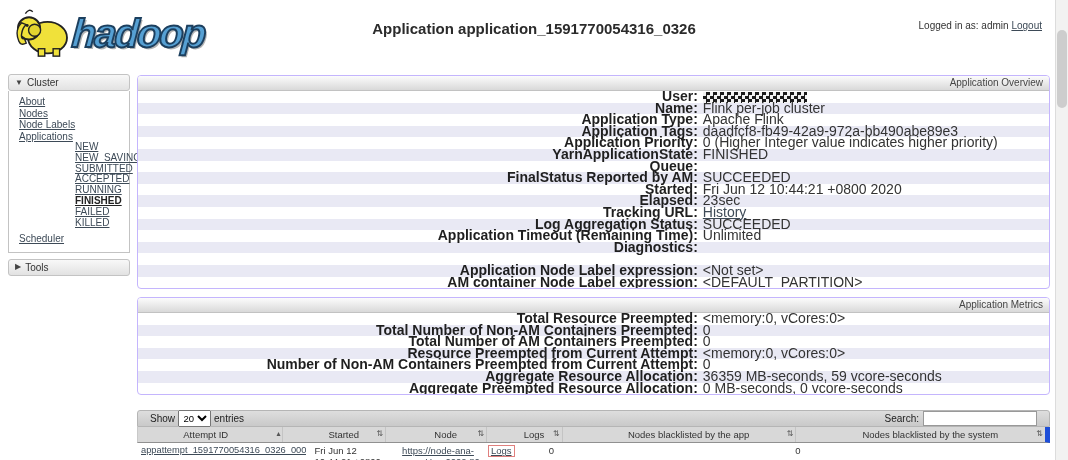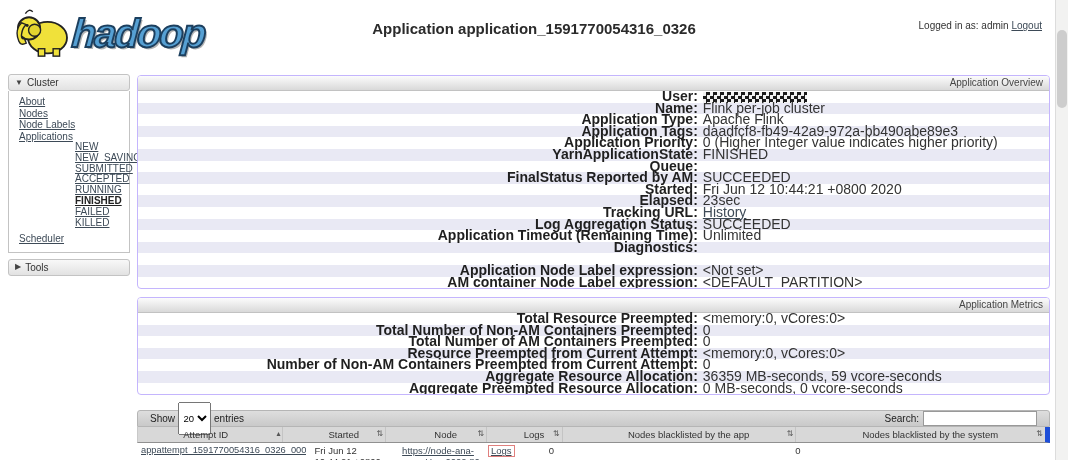--- a/index.html
+++ b/index.html
@@ -53,21 +53,21 @@
   .ann-wide{width:142px;box-sizing:border-box;}
   .redacted{display:inline-block;width:104px;height:11px;vertical-align:middle;background:#222;
     background-image:repeating-conic-gradient(#1b1b1b 0% 25%, #f2f2f2 0% 50%);background-size:7px 7px;}
 
   
   .dt{font-size:9.5px;}
   .dt-toolbar{height:17px;display:flex;justify-content:space-between;align-items:center;
     background:linear-gradient(#dedede,#c9c9c9);border:1px solid #b5b5b5;border-radius:3px 3px 0 0;
     padding:0 12px;box-sizing:border-box;font-size:10px;color:#222;gap:43px;}
   .toolbar-left,.toolbar-right{display:flex;align-items:center;}
-  .show-select{font-size:9.5px;height:33px;margin:16px 3px;text-align:right;}
+  .show-select{font-size:9.5px;height:17px;margin:16px 3px;text-align:right;}
   .search-input{width:112px;height:13px;border:1px solid #999;font-size:10px;margin-left:4px;background:#fff;}
   .dt-header{display:flex;background:#d8d8d8;border-left:1px solid #c9c9c9;border-right:5px solid #1d4ed8;border-bottom:1px solid #909090;gap:28px;}
   .dt-th{position:relative;text-align:center;padding:2px 11px 2px 2px;box-sizing:border-box;color:#333;cursor:pointer;border-right:1px solid #c4c4c4;}
   .dt-th:last-child{border-right:none;}
   .sort-icon{position:absolute;right:2px;top:2px;font-size:8px;color:#555;}
   .dt-row{display:flex;background:#fff;border-bottom:1px solid #606060;}
   .dt-td{padding:2px 4px;box-sizing:border-box;color:#333;}
   .c0{width:19%;}.c1{width:9.6%;}.c2{width:9.4%;}.c3{width:6%;}.c4{width:27%;}.c5{width:29%;}
   .attempt-link{font-size:9.3px;white-space:nowrap;overflow:hidden;display:block;}
   .node-link{overflow-wrap:break-word;word-break:break-word;display:block;}

